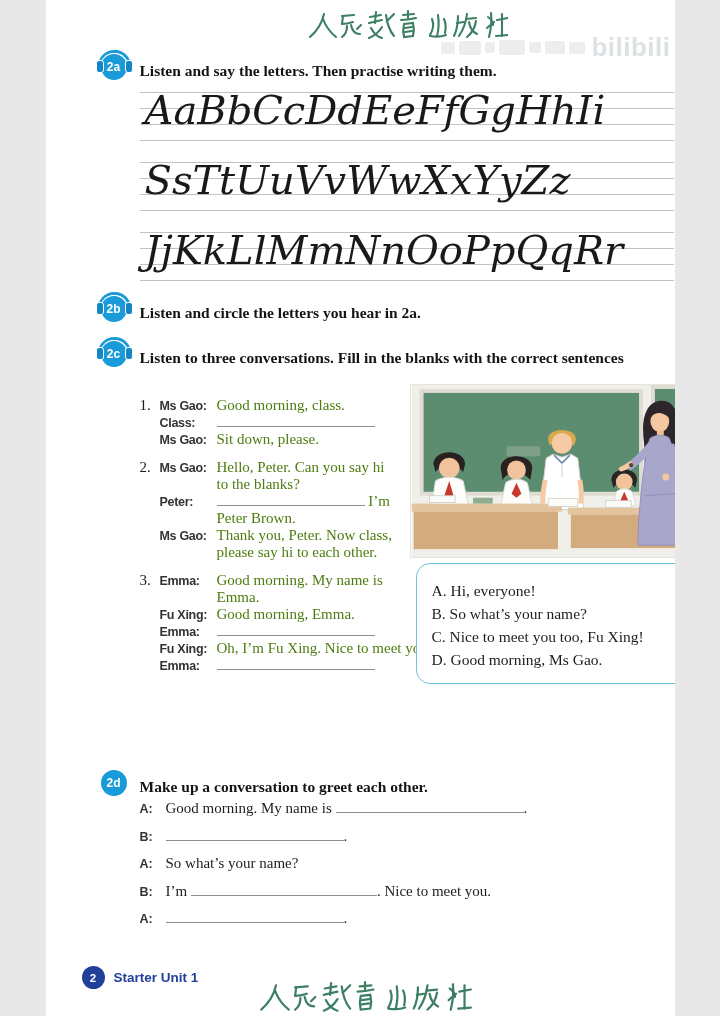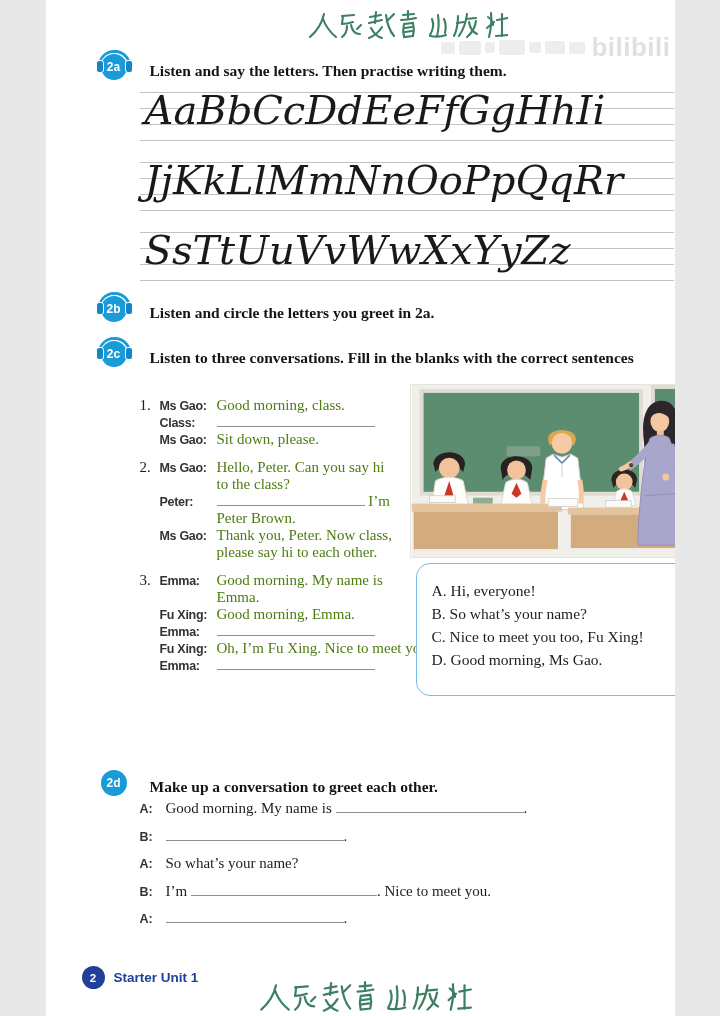--- a/index.html
+++ b/index.html
@@ -9,21 +9,21 @@
   
   .calli{position:absolute;}
   .calli-top{left:262px;top:6px;width:200px;height:40px;}
   .calli-bottom{left:204px;top:980px;width:230px;height:36px;}
   .wm{position:absolute;top:32px;right:4px;display:flex;align-items:center;gap:6px;}
   .wm-blocks{display:flex;gap:4px;align-items:center;}
   .wm-blocks i{display:inline-block;background:#c3c9cc;opacity:.33;border-radius:2px;filter:blur(.6px);}
   .wm-logo{font:700 26px "Liberation Sans",sans-serif;color:#c9ced3;opacity:.6;letter-spacing:.5px;}
 
   
-  .sec{position:absolute;left:52px;display:flex;gap:19px;align-items:center;}
+  .sec{position:absolute;left:52px;display:flex;gap:9px;align-items:center;}
   .badge-wrap{position:relative;width:33px;height:31px;flex:none;}
   .badge{position:absolute;left:3px;top:4px;width:26px;height:26px;border-radius:50%;background:#189bd8;
          color:#fff;font:700 12px "Liberation Sans",sans-serif;display:flex;align-items:center;justify-content:center;
          z-index:2;box-shadow:0 0 0 1px rgba(255,255,255,.9);}
   .band{position:absolute;left:0;top:0;width:33px;height:19px;border:3px solid #189bd8;border-bottom:none;
         border-radius:16px 16px 0 0;box-sizing:border-box;z-index:1;}
   .cup{position:absolute;top:10px;width:6px;height:11px;border-radius:3px;background:#1386c6;border:1px solid #fff;z-index:3;}
   .cup-l{left:-2px}.cup-r{right:-2px}
   .sec-title{margin-top:9px;font:700 15.5px "Liberation Serif",serif;color:#141414;max-width:548px;line-height:21px;}
   .sec-title div:empty{display:none;}
@@ -43,21 +43,21 @@
   .num{font:15px "Liberation Serif",serif;}
   .speaker{font:700 12.5px "Liberation Sans",sans-serif;color:#333;letter-spacing:-.3px;}
   .ctext{font:15px "Liberation Serif",serif;color:#4d7c0f;}
   .blank{display:inline-block;height:3px;border-bottom:1px solid #8f8f8f;}
 
   
   .classroom{position:absolute;left:364px;top:384px;width:297px;height:174px;border:1px solid #e7e4de;box-sizing:border-box;}
 
   
   .opt-box{position:absolute;left:370px;top:563px;width:292px;box-sizing:border-box;border:1.5px solid #74bfe4;
-           border-radius:14px;padding:15px 14px 24px 15px;background:#fff;}
+           border-radius:14px;padding:15px 14px 12px 15px;background:#fff;}
   .opt-line{font:15.5px "Liberation Serif",serif;line-height:23px;color:#1d1d1d;}
 
   
   .d-lines{position:absolute;left:94px;top:800px;width:520px;}
   .d-line{display:grid;grid-template-columns:26px auto;align-items:baseline;line-height:20px;margin-bottom:10.5px;white-space:nowrap;}
   .d-label{font:700 12.5px "Liberation Sans",sans-serif;color:#333;}
   .d-text{font:15px "Liberation Serif",serif;}
 
   
   .footer{position:absolute;left:36px;top:966px;display:flex;align-items:center;gap:9px;}
@@ -156,58 +156,58 @@
           <span class="pair">Hh</span>
           <span class="pair">Ii</span>
         </div>
       </div>
       <div class="letter-row">
         <div class="rule" style="top: 0px;"></div>
         <div class="rule" style="top: 16px;"></div>
         <div class="rule" style="top: 32px;"></div>
         <div class="rule" style="top: 48px;"></div>
         <div class="letters">
+          <span class="pair">Ss</span>
+          <span class="pair">Tt</span>
+          <span class="pair">Uu</span>
+          <span class="pair">Vv</span>
+          <span class="pair">Ww</span>
+          <span class="pair">Xx</span>
+          <span class="pair">Yy</span>
+          <span class="pair">Zz</span>
+        </div>
+      </div>
+      <div class="letter-row">
+        <div class="rule" style="top: 0px;"></div>
+        <div class="rule" style="top: 16px;"></div>
+        <div class="rule" style="top: 32px;"></div>
+        <div class="rule" style="top: 48px;"></div>
+        <div class="letters">
           <span class="pair">Jj</span>
           <span class="pair">Kk</span>
           <span class="pair">Ll</span>
           <span class="pair">Mm</span>
           <span class="pair">Nn</span>
           <span class="pair">Oo</span>
           <span class="pair">Pp</span>
           <span class="pair">Qq</span>
           <span class="pair">Rr</span>
         </div>
       </div>
-      <div class="letter-row">
-        <div class="rule" style="top: 0px;"></div>
-        <div class="rule" style="top: 16px;"></div>
-        <div class="rule" style="top: 32px;"></div>
-        <div class="rule" style="top: 48px;"></div>
-        <div class="letters">
-          <span class="pair">Ss</span>
-          <span class="pair">Tt</span>
-          <span class="pair">Uu</span>
-          <span class="pair">Vv</span>
-          <span class="pair">Ww</span>
-          <span class="pair">Xx</span>
-          <span class="pair">Yy</span>
-          <span class="pair">Zz</span>
-        </div>
-      </div>
     </div>
 
   <div class="sec" style="top:292px">
     <div class="badge-wrap">
       <span class="band"></span>
       <span class="cup cup-l"></span>
       <span class="cup cup-r"></span>
       <span class="badge">2b</span>
     </div>
     <div class="sec-title">
-      <div>Listen and circle the letters you greet in 2a.</div>
+      <div>Listen and circle the letters you hear in 2a.</div>
 
     </div>
   </div>
 
   <div class="sec" style="top:337px">
     <div class="badge-wrap">
       <span class="band"></span>
       <span class="cup cup-l"></span>
       <span class="cup cup-r"></span>
       <span class="badge">2c</span>
@@ -237,21 +237,21 @@
       </div>
       <div class="convo-item">
         <div class="convo-line">
           <span class="num">2.</span>
           <span class="speaker">Ms Gao:</span>
           <span class="ctext"><span>Hello, Peter. Can you say hi</span></span>
         </div>
         <div class="convo-line">
           <span class="num"></span>
           <span class="speaker"></span>
-          <span class="ctext"><span>to the class?</span></span>
+          <span class="ctext"><span>to the blanks?</span></span>
         </div>
         <div class="convo-line">
           <span class="num"></span>
           <span class="speaker">Peter:</span>
           <span class="ctext"><span class="blank" style="width: 148px;"></span><span> I’m</span></span>
         </div>
         <div class="convo-line">
           <span class="num"></span>
           <span class="speaker"></span>
           <span class="ctext"><span>Peter Brown.</span></span>

